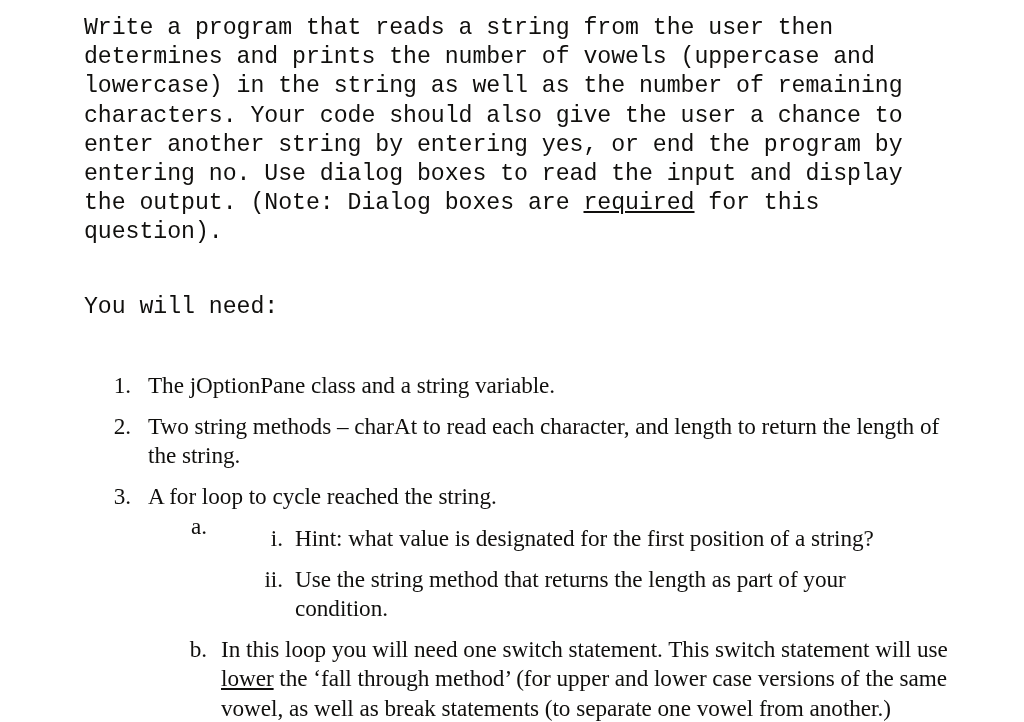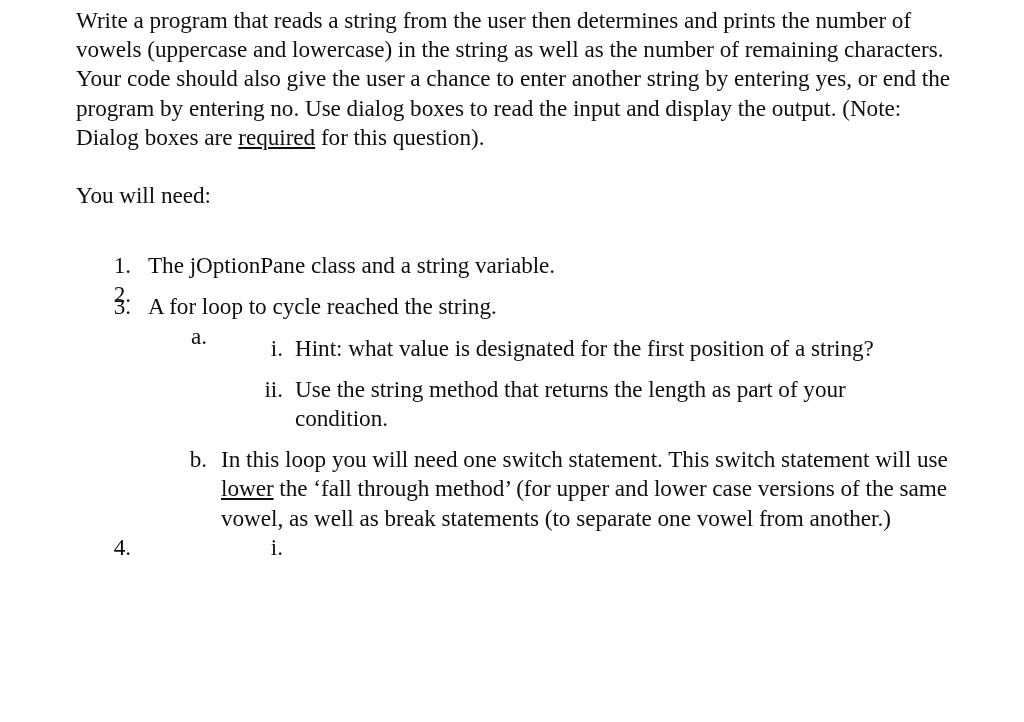--- a/index.html
+++ b/index.html
@@ -21,24 +21,25 @@
     width: 1024px;
     height: 722px;
     box-sizing: border-box;
     padding: 6px 0 0 0;
   }
 
   
   .para {
     font-size: 23.2px;
     line-height: 29.2px;
-    margin: 0;
+    margin: 8px;
     padding: 0 72px 0 76px;
     text-align: left;
     letter-spacing: -0.04px;
+    font-family: Liberation Mono, monospace;
   }
 
   .spacer-sm { height: 29px; }
 
   
   .list {
     margin: 0;
     padding: 0;
     list-style: none;
   }
@@ -90,20 +91,21 @@
 
   <div class="list">
 
     <div class="li lvl1">
       <span class="marker">1.</span>
       <span class="litext">The jOptionPane class and a string variable.</span>
     </div>
 
     <div class="li lvl1">
       <span class="marker">2.</span>
+      <span class="litext">Two string methods – charAt to read each character, and length to return the length of the string.</span>
     </div>
 
     <div class="li lvl1">
       <span class="marker">3.</span>
       <span class="litext"><span>A </span><b>for</b><span> loop to cycle reached the string.</span></span>
     </div>
 
     <div class="li lvl2">
       <span class="marker">a.</span>
     </div>

